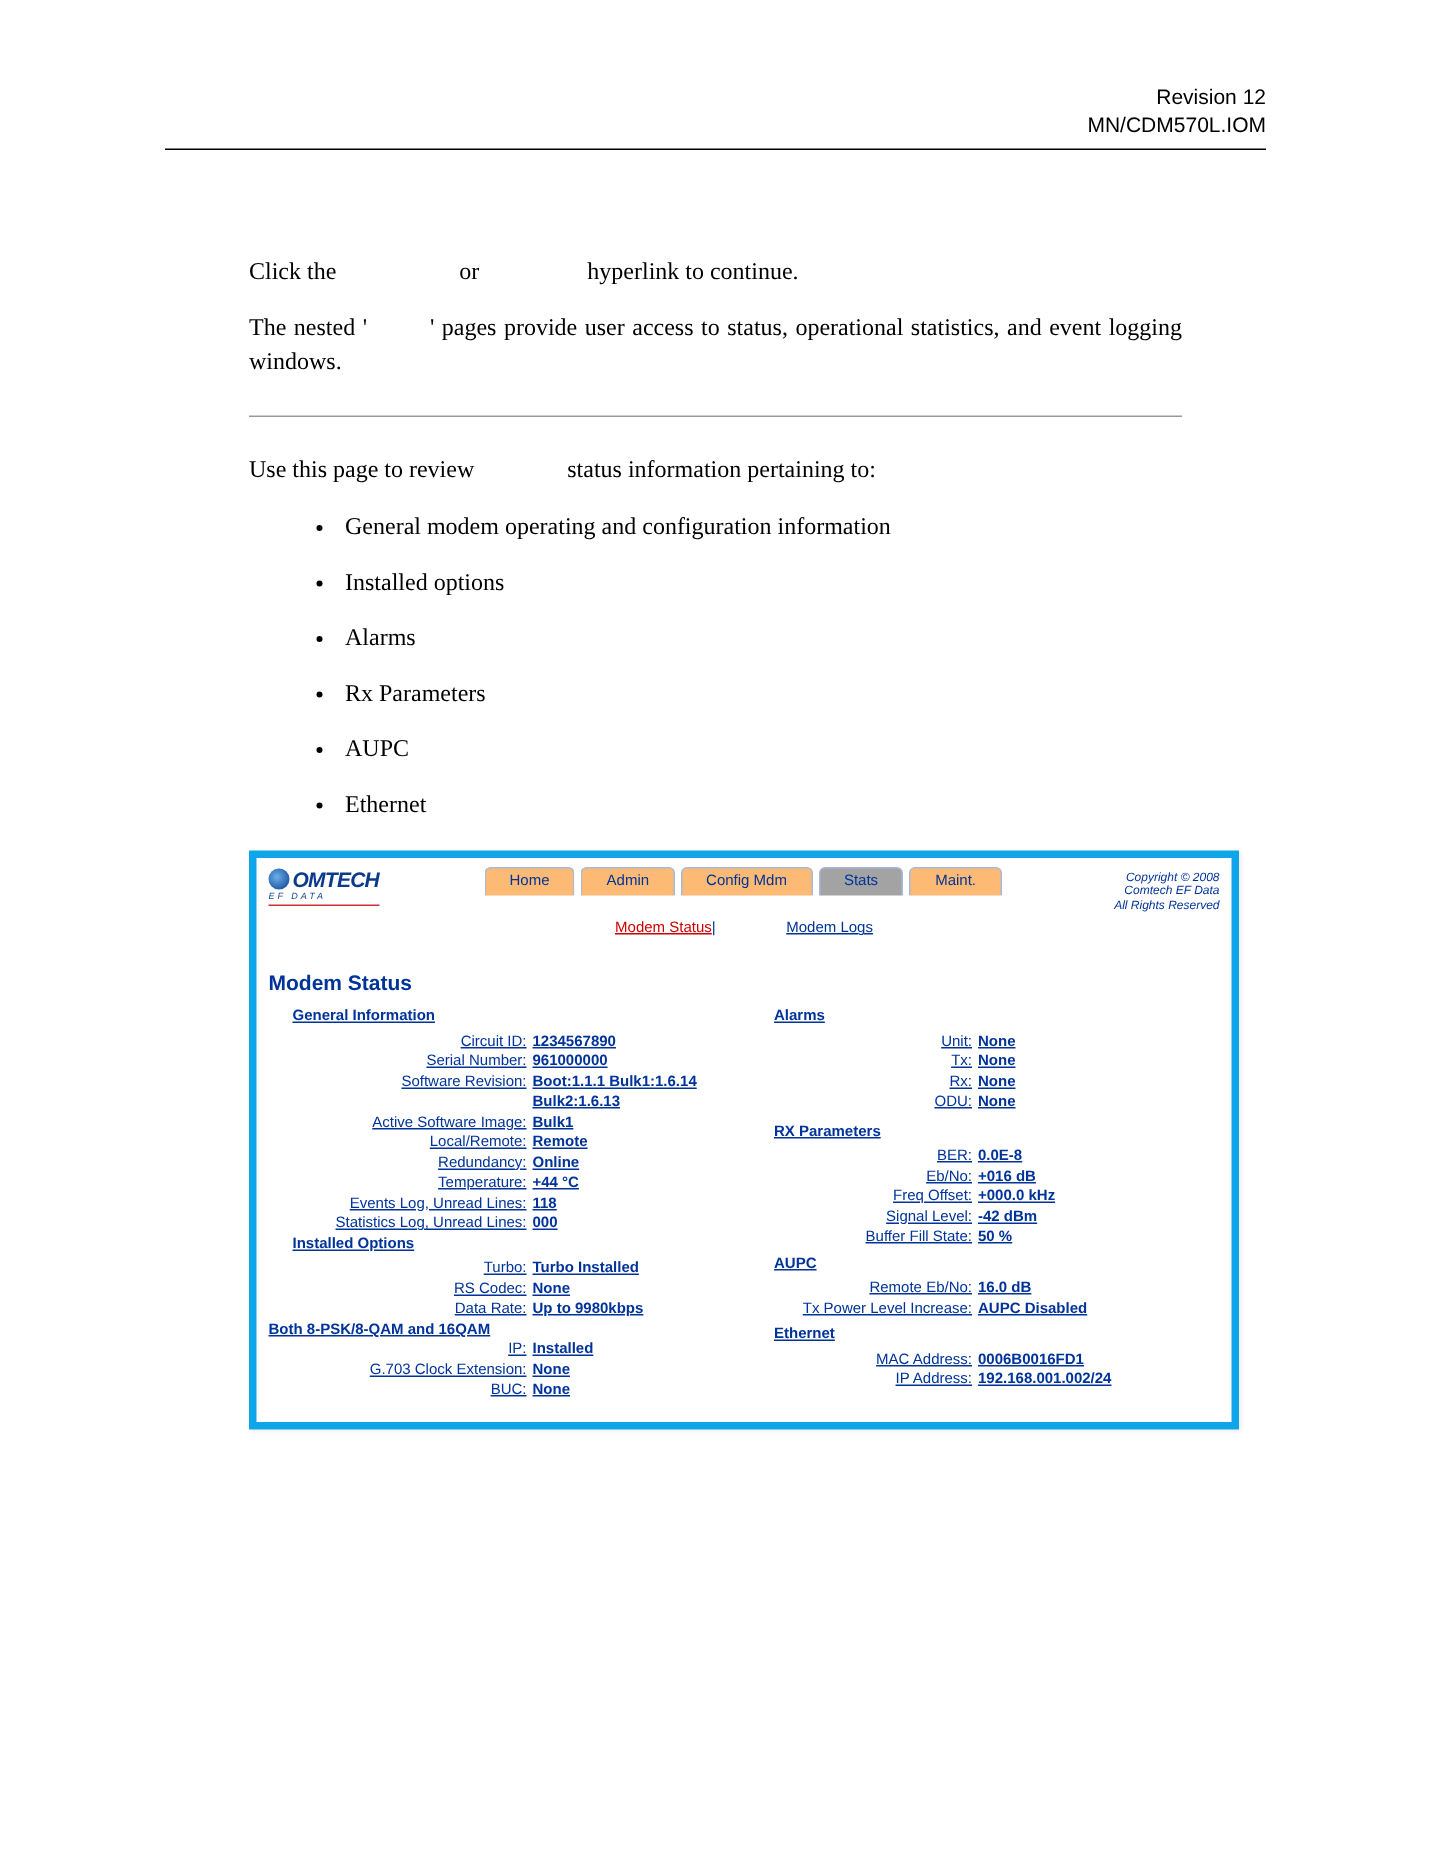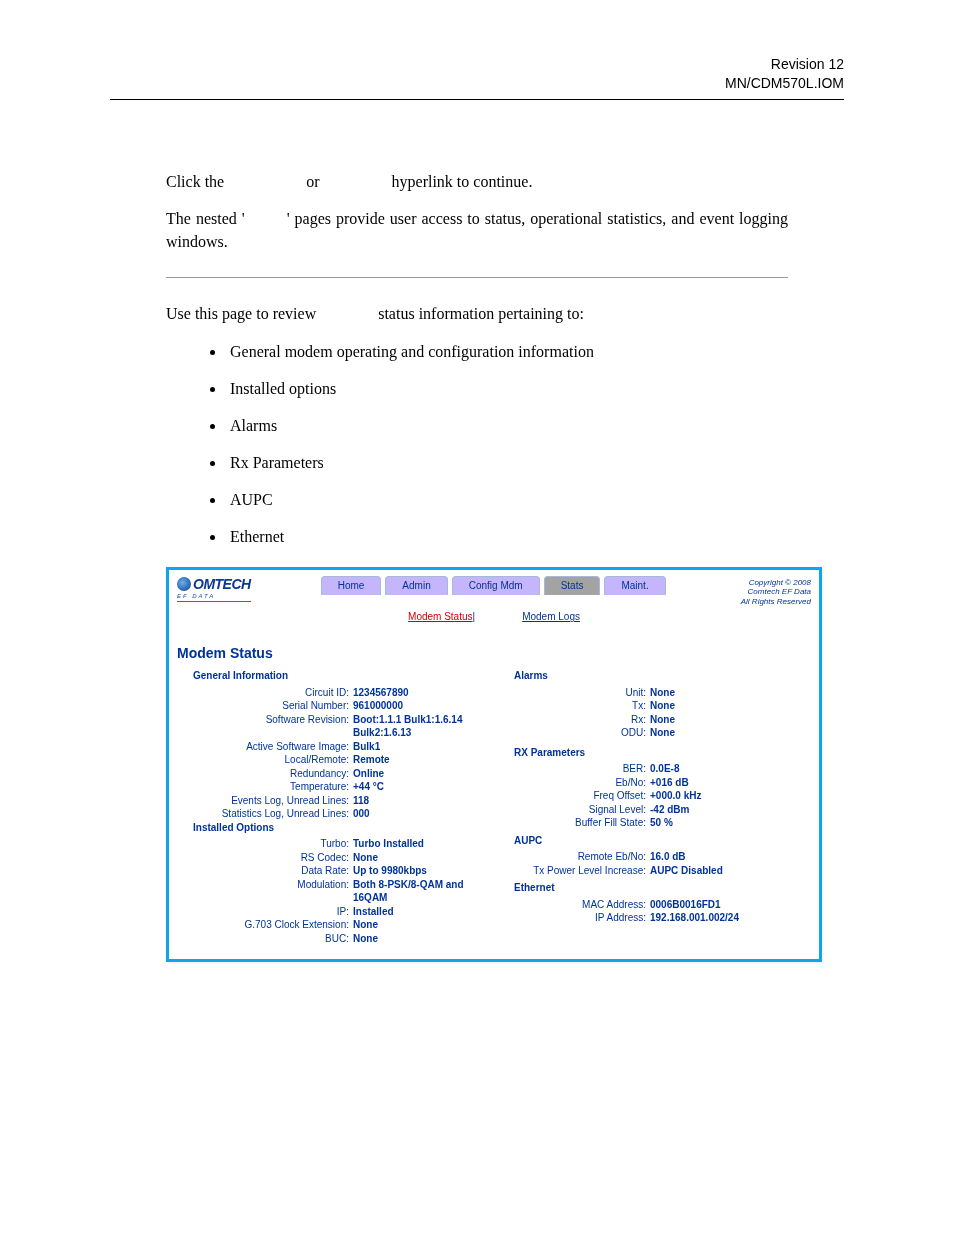--- a/index.html
+++ b/index.html
@@ -38,21 +38,21 @@
   .gap3 { display: inline-block; width: 82px; }
   .gap4 { display: inline-block; width: 62px; }
   .sep { border: none; border-top: 1px solid #999; margin: 24px 0 24px 0; }
   ul.bullets { margin: 10px 0 18px 60px; padding: 0; }
   ul.bullets li { margin: 0 0 14px 0; font-size: 16px; padding-left: 4px; }
 
   
   .shot-wrap {
     margin: 18px auto 0 auto;
     width: 650px;
-    border: 3px solid #0ea5e9;
+    border: 5px solid #0ea5e9;
     background: #fff;
     font-family: Arial, Helvetica, sans-serif;
     font-size: 10px;
     color: #003399;
     box-shadow: 1px 1px 3px rgba(0,0,0,0.08);
   }
   .shot-topbar {
     display: flex;
     align-items: flex-start;
     padding: 4px 8px 0 8px;
@@ -81,21 +81,21 @@
     padding-right: 30px;
     margin-top: -2px;
   }
   .navtabs {
     display: flex;
     gap: 4px;
     margin-left: 70px;
     margin-top: 2px;
   }
   .navtab {
-    background: #c4b5fd;
+    background: #fdba74;
     border: 1px solid #a8b8d8;
     border-bottom: none;
     border-radius: 4px 4px 0 0;
     padding: 2px 16px;
     font-size: 10px;
     color: #003399;
     cursor: pointer;
   }
   .navtab.active { background: #a3a3a3; font-weight: normal; }
   .copyright {
@@ -117,20 +117,21 @@
   .section-title {
     color: #003399;
     font-weight: bold;
     font-size: 14px;
     padding: 16px 0 6px 8px;
   }
   .status-grid {
     display: flex;
     padding: 0 8px 14px 8px;
     gap: 8px;
+    text-decoration: underline;
   }
   .col {
     flex: 1;
   }
   .grp-head {
     color: #003399;
     font-weight: bold;
     font-size: 10px;
     margin: 0 0 2px 16px;
   }
@@ -261,21 +262,20 @@
             </div>
           <div class="row">
               <div class="lbl">RS Codec:</div>
               <div class="val">None</div>
             </div>
           <div class="row">
               <div class="lbl">Data Rate:</div>
               <div class="val">Up to 9980kbps</div>
             </div>
           <div class="row">
-              <div class="lbl">Modulation:</div>
               <div class="val">Both 8-PSK/8-QAM and 16QAM</div>
             </div>
           <div class="row">
               <div class="lbl">IP:</div>
               <div class="val">Installed</div>
             </div>
           <div class="row">
               <div class="lbl">G.703 Clock Extension:</div>
               <div class="val">None</div>
             </div>

